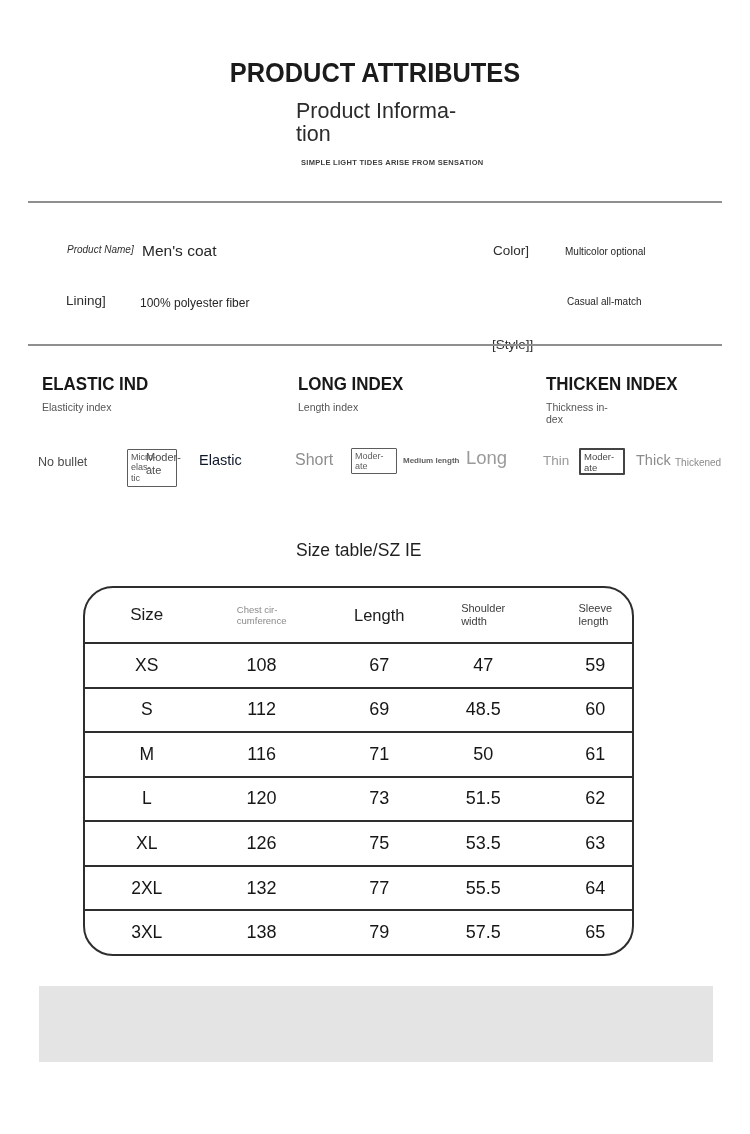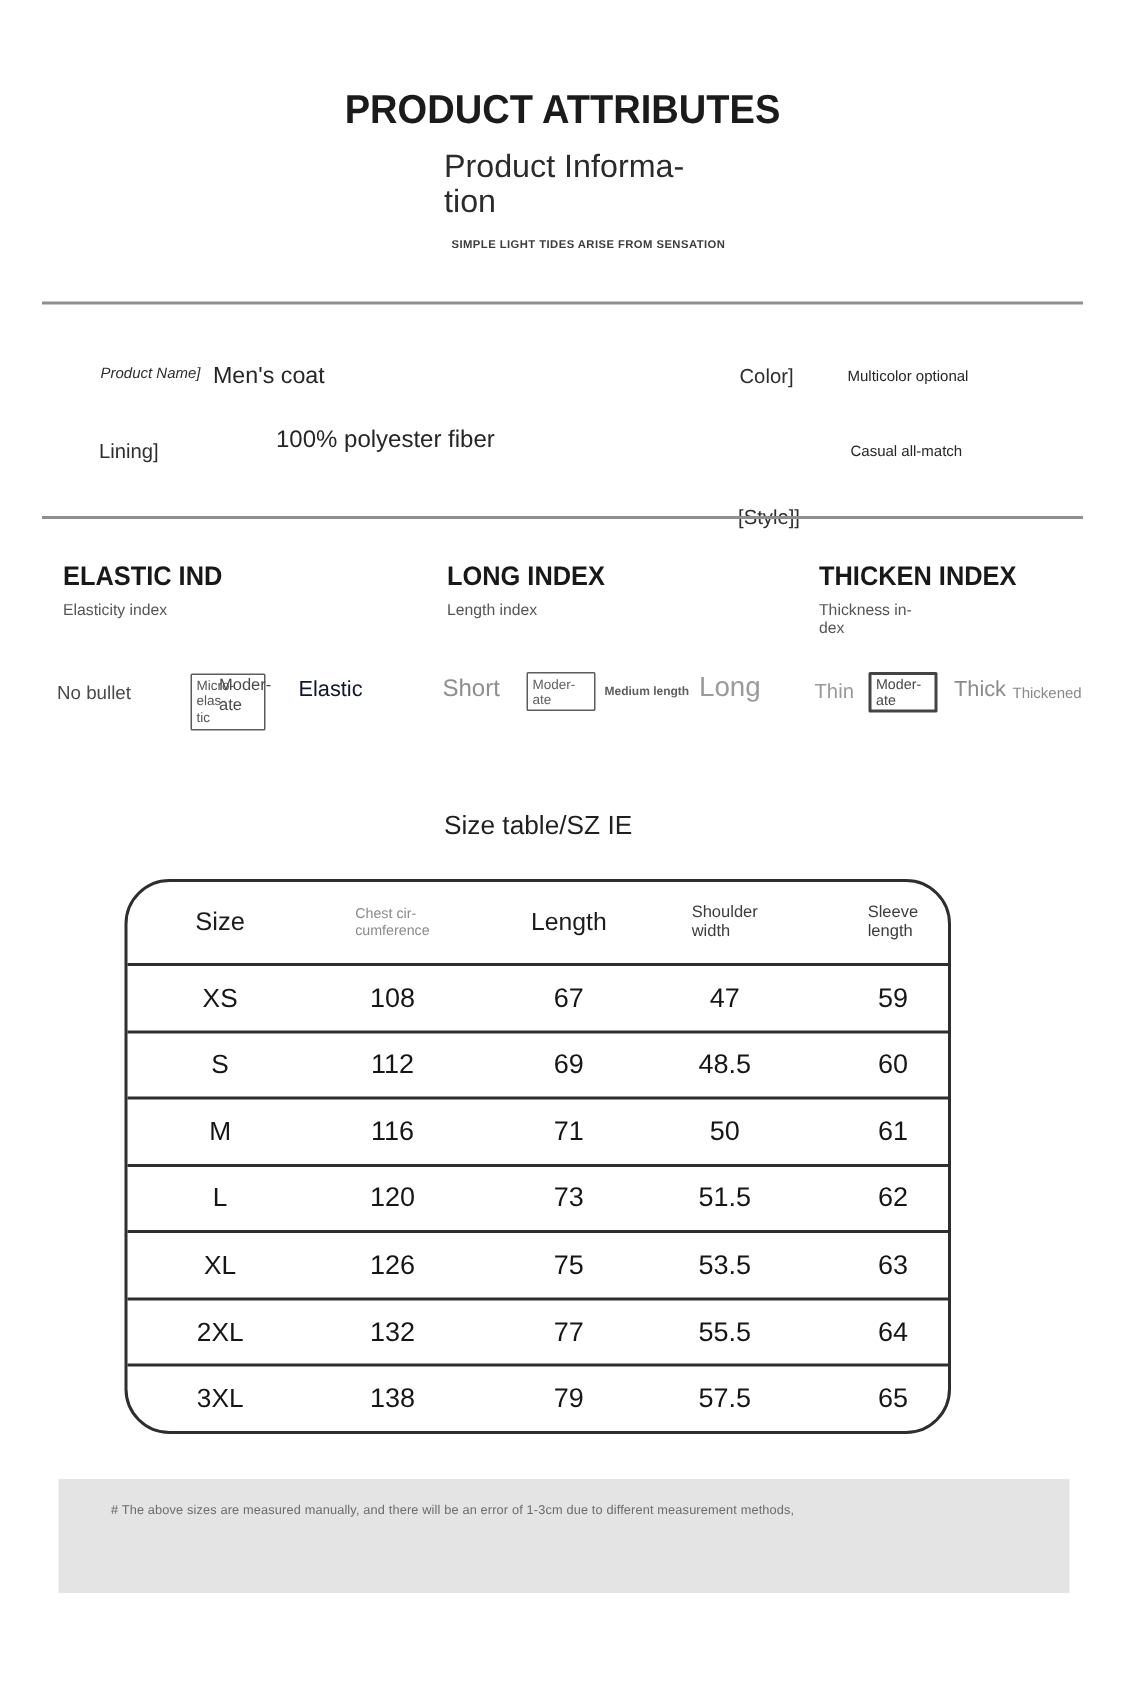--- a/index.html
+++ b/index.html
@@ -100,21 +100,21 @@
 
   <div class="abs divider d1"></div>
 
   <span class="abs pi-label" style="left:67px;top:244px;font-size:10px;font-style:italic;">Product Name]</span>
   <span class="abs pi-value" style="left:142px;top:242px;font-size:15.5px;">Men's coat</span>
 
   <span class="abs pi-label" style="left:493px;top:243px;font-size:13.5px;">Color]</span>
   <span class="abs pi-value" style="left:565px;top:246px;font-size:10px;">Multicolor optional</span>
 
   <span class="abs pi-label" style="left:66px;top:293px;font-size:13.5px;">Lining]</span>
-  <span class="abs pi-value" style="left:140px;top:285px;font-size:16px;margin-left:44px;">100% polyester fiber</span>
+  <span class="abs pi-value" style="left:140px;top:296px;font-size:12px;">100% polyester fiber</span>
 
   <span class="abs pi-label" style="left:492px;top:293px;font-size:13.5px;margin-top:44px;">[Style]]</span>
   <span class="abs pi-value" style="left:567px;top:296px;font-size:10px;">Casual all-match</span>
 
   <div class="abs divider d2"></div>
 
   <div class="abs index-head" style="left:42px;top:374px;">
     <h3>ELASTIC IND</h3>
     <div class="index-sub pre">Elasticity index</div>
   </div>
@@ -212,16 +212,15 @@
     <div class="t-row">
       <div class="t-cell td td-size">3XL</div>
       <div class="t-cell td">138</div>
       <div class="t-cell td">79</div>
       <div class="t-cell td">57.5</div>
       <div class="t-cell td">65</div>
     </div>
   </div>
 
   <div class="abs disclaimer">
-    <div class="disc-line1"># The above sizes are measured manually, and there will be an error of 1-3cm due to different measurement methods,</div>
   </div>
 
 </div>
 
 </body></html>

